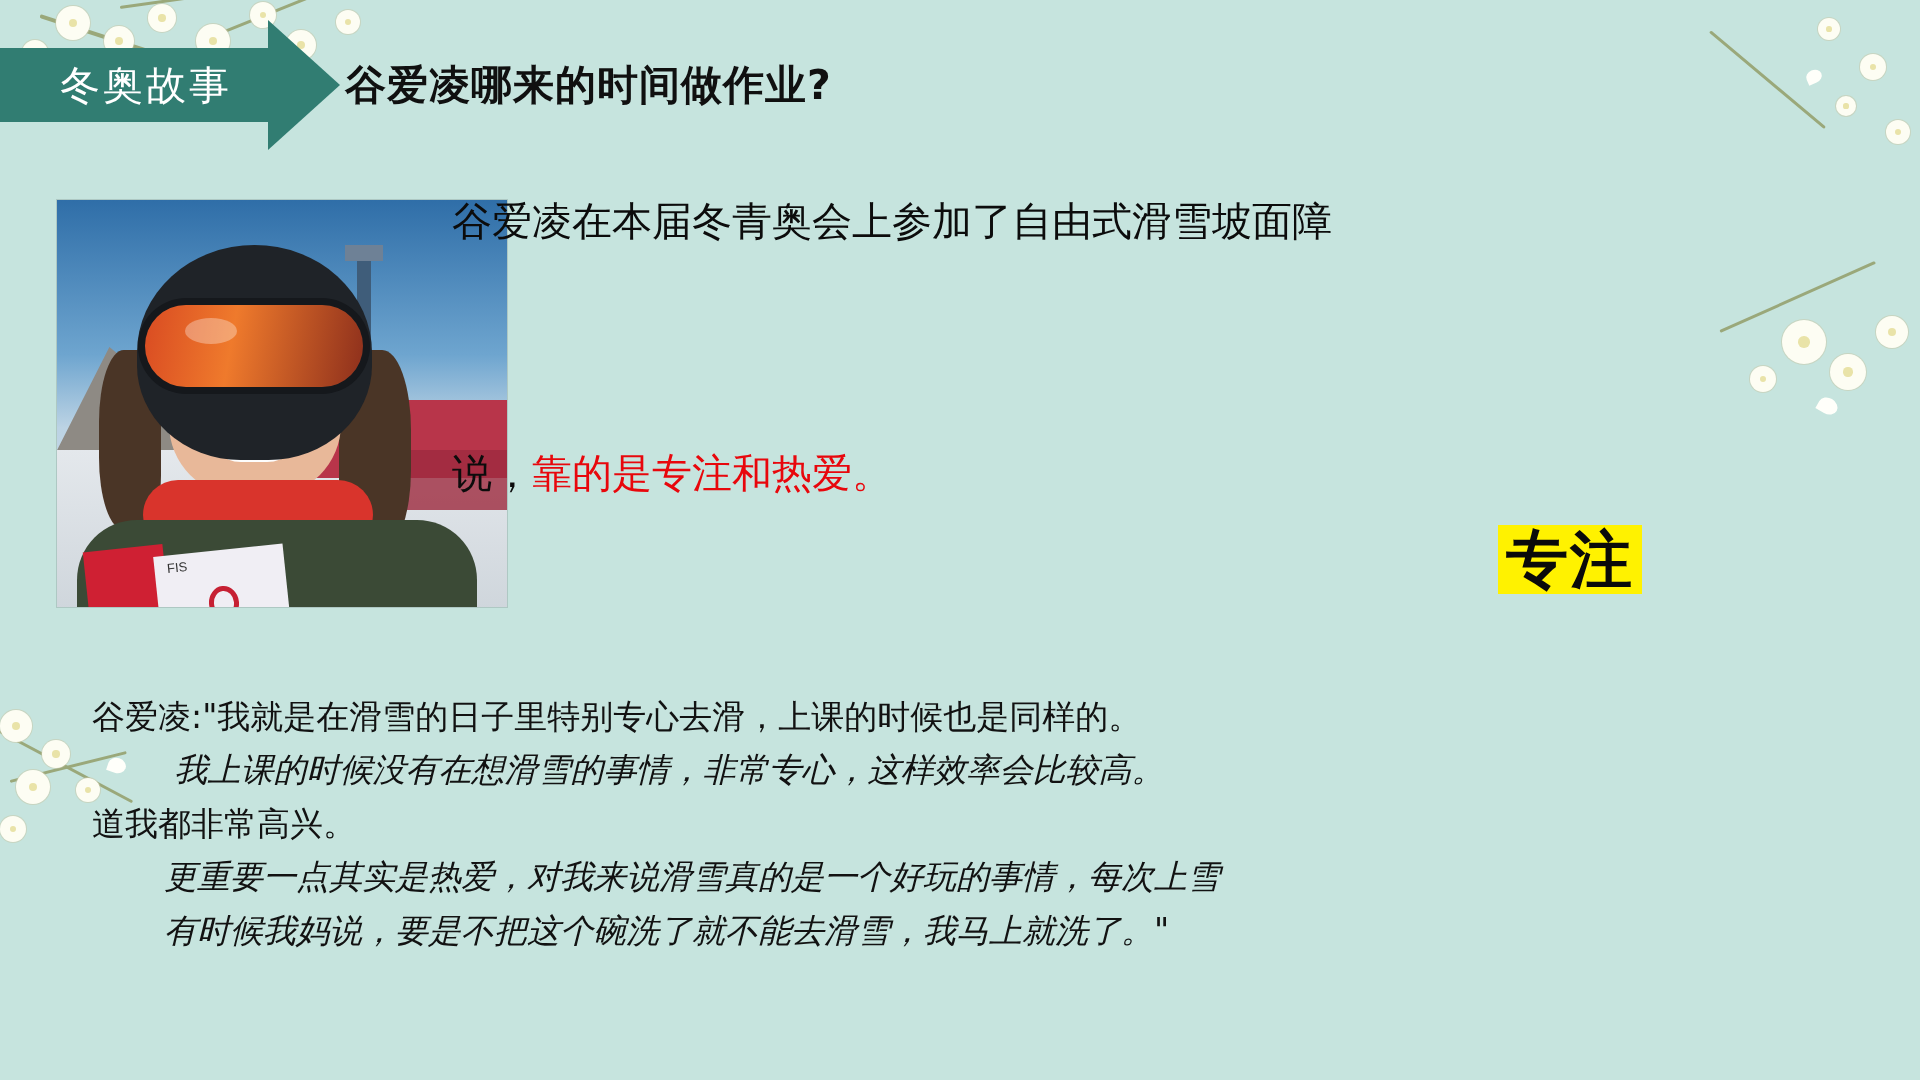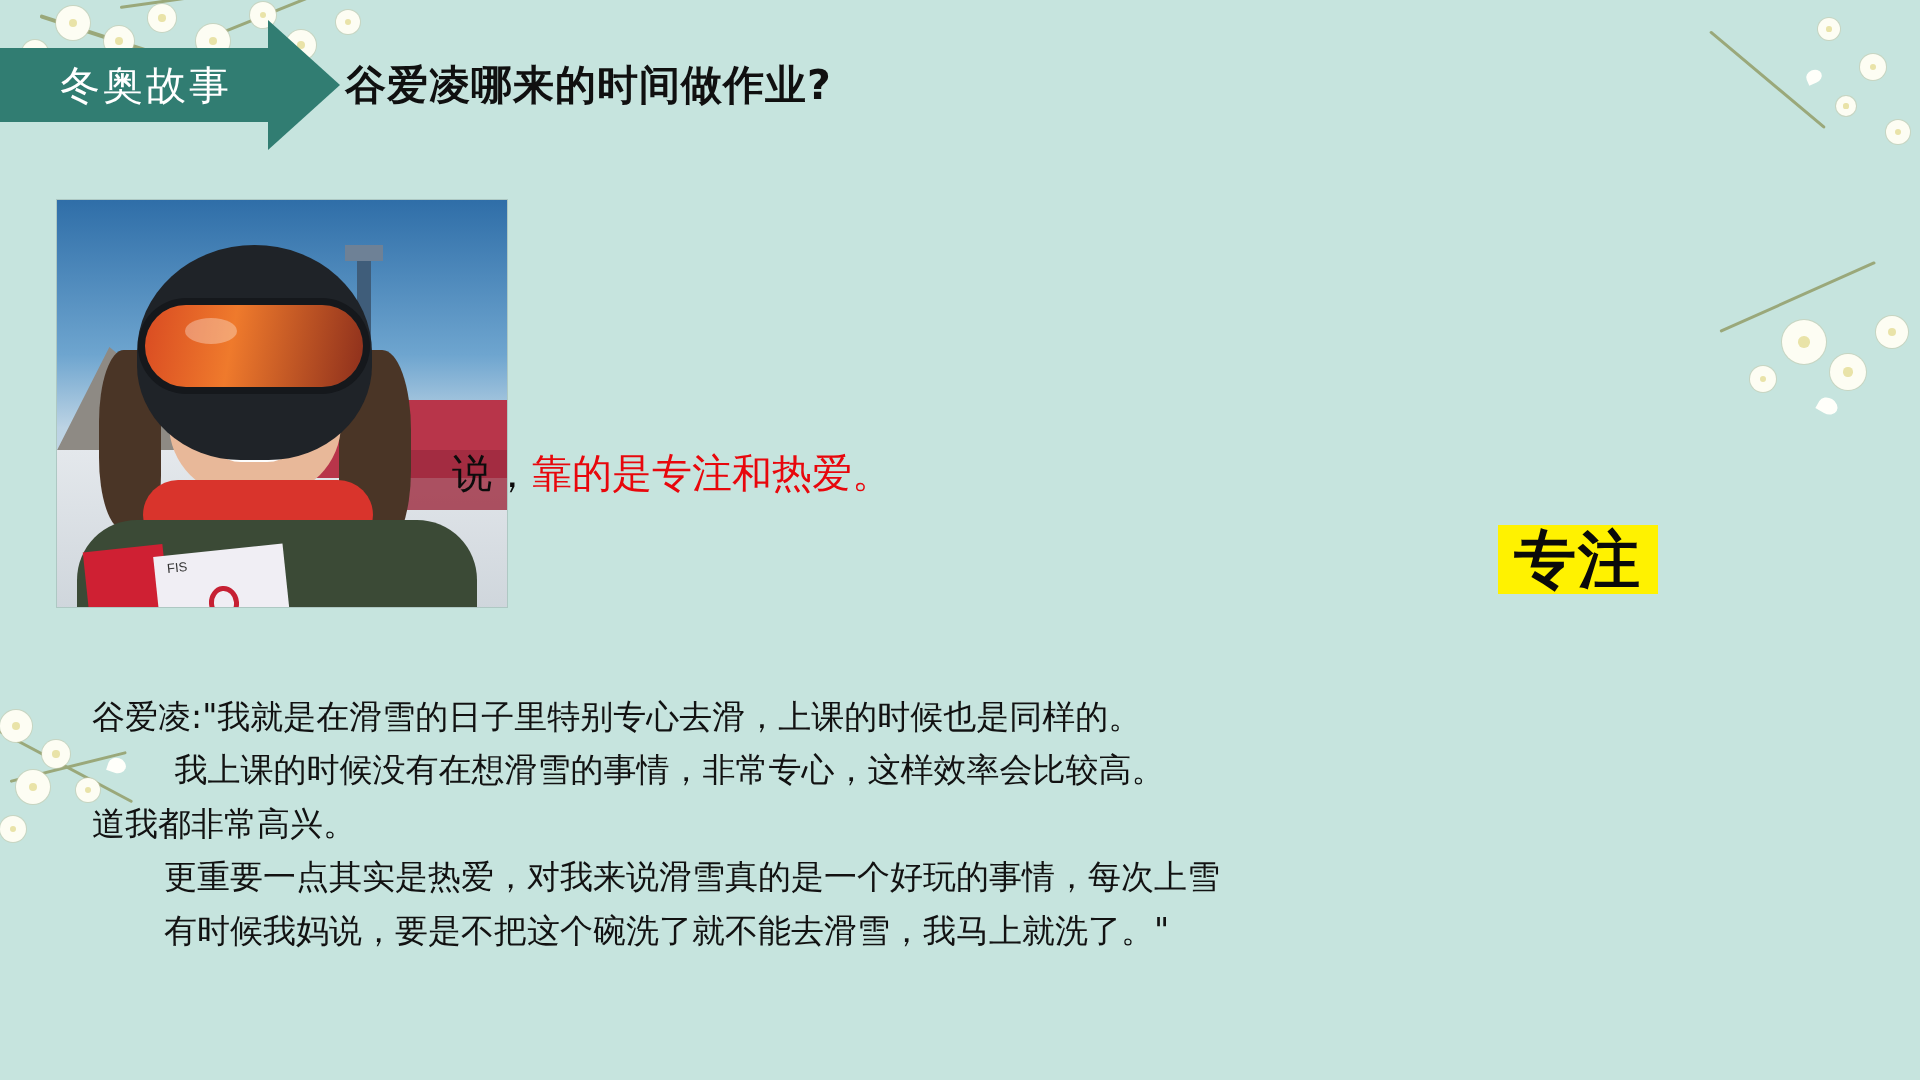--- a/index.html
+++ b/index.html
@@ -93,34 +93,34 @@
     position:absolute; left:452px; top:196px; width:1060px;
     font-family:"DejaVu Serif", serif;
     font-size:40px; line-height:1.26; color:#0c0c0c;
     letter-spacing:0px;
   }
   #main-paragraph .emph-red { color:#e8070c; }
 
   
   #focus-highlight {
     position:absolute; left:1498px; top:525px;
-    background:#fff200; padding:2px 16px;
+    background:#fff200; padding:2px 8px;
     font-family:"DejaVu Sans", sans-serif;
     font-size:62px; font-weight:bold; color:#0a0a0a;
     letter-spacing:2px; line-height:1.05;
   }
 
   
   #quote-block {
     position:absolute; left:92px; top:690px; width:1740px;
     font-family:"DejaVu Sans", sans-serif;
     font-size:33px; line-height:1.62; color:#121212;
   }
   #quote-block .q-line { white-space:pre-wrap; }
-  #quote-block .q-indent { padding-left:72px; }
+  #quote-block .q-indent { padding-left:72px;font-style:italic; }
 </style>
 </head>
 <body>
 
 <div class="floral" id="floral-tl">
   <div class="branch" style="left:40px; top:14px; width:180px; height:4px; transform:rotate(18deg);"></div>
   <div class="branch" style="left:120px; top:6px; width:150px; height:3px; transform:rotate(-8deg);"></div>
   <div class="branch" style="left:30px; top:52px; width:200px; height:3px; transform:rotate(6deg);"></div>
   <div class="branch" style="left:200px; top:40px; width:150px; height:3px; transform:rotate(-22deg);"></div>
   <div class="blossom" style="left:56px;  top:6px;  width:34px; height:34px;"></div>
@@ -190,21 +190,21 @@
   <div id="photo-scarf"></div>
   <div id="photo-jacket"></div>
   <div id="photo-flag"></div>
   <div id="photo-bib"></div>
   <div id="photo-bib-text">FIS</div>
   <div id="photo-logo-circle"></div>
   <div id="photo-watermark">Baidu百科</div>
 </div>
 
 <div id="main-paragraph">
-  <br>
+  <span>谷爱凌在本届冬青奥会上参加了自由式滑雪坡面障</span><br>
   <br>
   <br>
   <br>
   <br>
   <span>说，</span><span class="emph-red">靠的是专注和热爱。</span>
 </div>
 
 <div id="focus-highlight">专注</div>
 
 <div id="quote-block">

